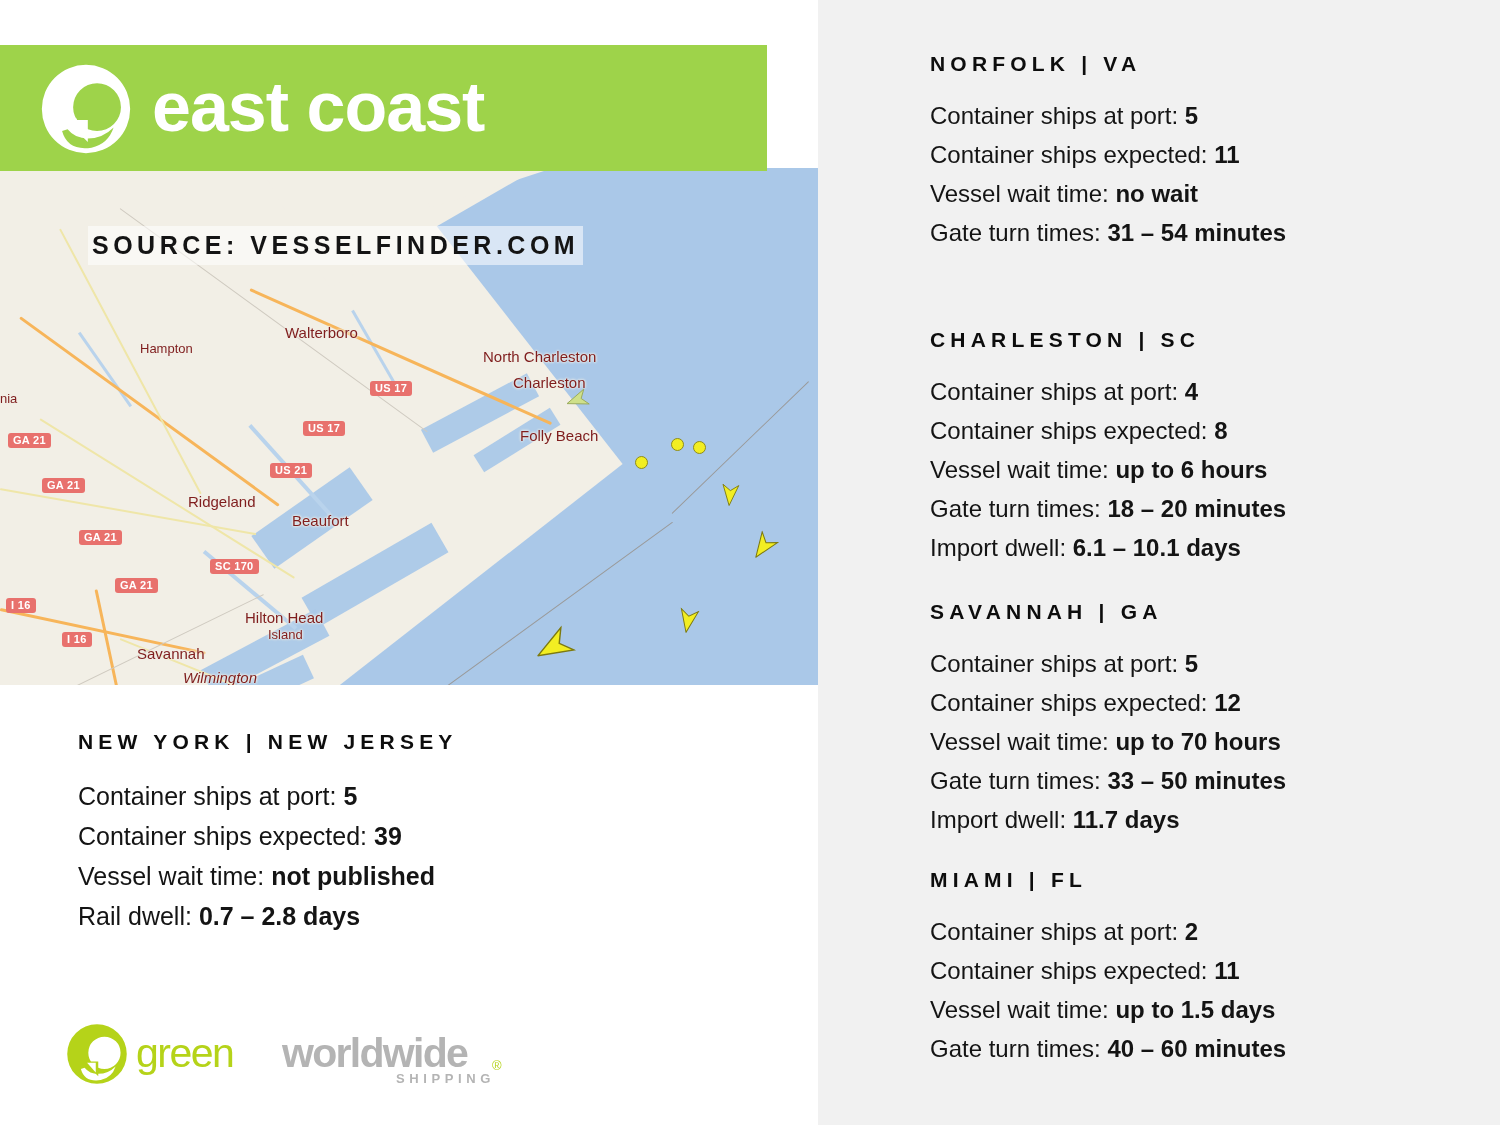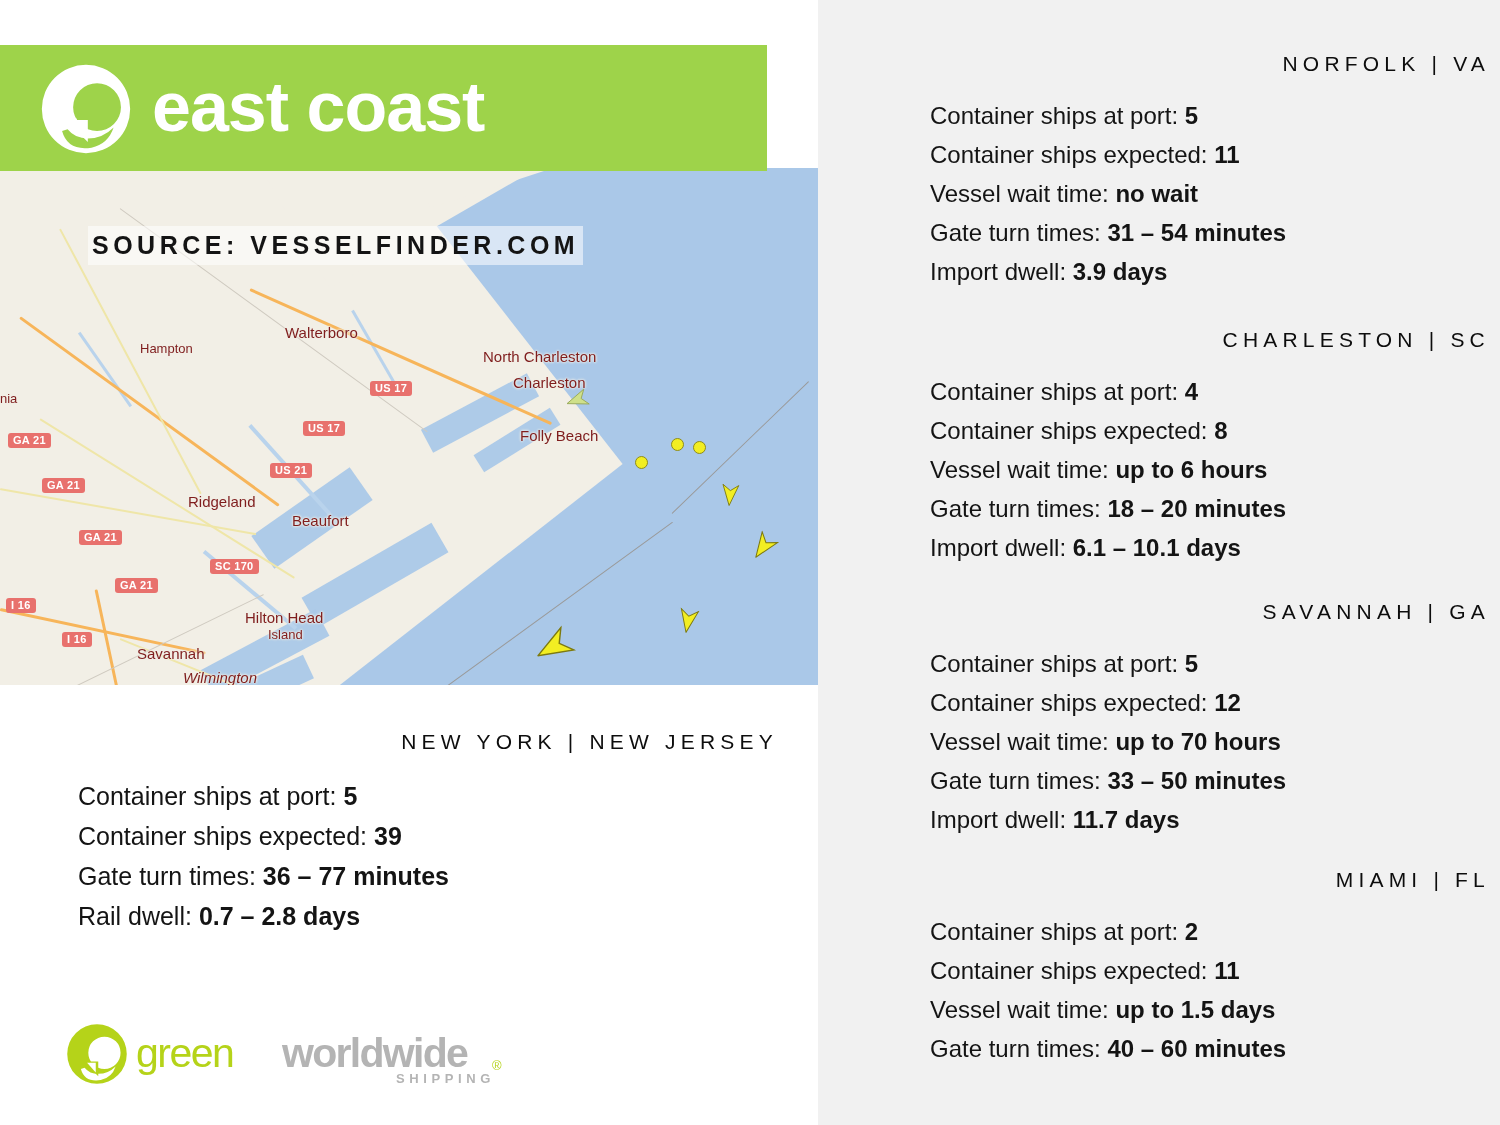--- a/index.html
+++ b/index.html
@@ -109,24 +109,23 @@
     letter-spacing:-1px;line-height:92px;
     white-space:nowrap;
   }
 
   
   #nynj-block{
     position:absolute;left:78px;top:730px;width:700px;
   }
   .port-heading{
     font-family:"Liberation Sans", sans-serif;
-    font-size:21px;font-weight:normal;color:#0d0d0d;
+    font-size:21px;font-weight:bold;color:#0d0d0d;
     letter-spacing:5.2px;white-space:nowrap;
     margin:0 0 22px 0;
-    text-align:right;
   }
   .port-line{
     font-family:"Liberation Sans", sans-serif;
     font-size:24px;color:#141414;
     line-height:40px;white-space:nowrap;
   }
   .port-line .val{font-weight:bold;}
   #nynj-block .port-line{font-size:25px;line-height:40px;}
 
   
@@ -269,21 +268,21 @@
       <path d="M28 62 L52 62 L52 86 Z" fill="#ffffff"></path>
     </svg>
     <div id="banner-title">east coast</div>
   </div>
 
   <div id="nynj-block">
     <div class="port-heading">NEW YORK | NEW JERSEY</div>
     <div id="nynj-lines">
         <div class="port-line"><span>Container ships at port: </span><span class="val">5</span></div>
         <div class="port-line"><span>Container ships expected: </span><span class="val">39</span></div>
-        <div class="port-line"><span>Gate turn times:  </span><span class="val">36 – 77 minutes</span></div>
+        <div class="port-line"><span>Vessel wait time:  </span><span class="val">not published</span></div>
         <div class="port-line"><span>Rail dwell:  </span><span class="val">0.7 – 2.8 days</span></div>
       </div>
   </div>
 
   <div id="footer-logo">
     <svg id="footer-logo-mark" viewBox="0 0 100 100">
       <path d="M50 2A48 48 0 1 0 50 98 48 48 0 1 0 50 2Z
                M62 22A26 26 0 1 1 62 74 26 26 0 1 1 62 22Z" fill="#b5d319" fill-rule="evenodd"></path>
       <path d="M24 74 Q30 96 56 92 Q74 88 80 70 Q68 82 52 82 Q38 82 30 72 Z" fill="#ffffff"></path>
       <path d="M28 62 L52 62 L52 86 Z" fill="#b5d319"></path>
@@ -298,21 +297,20 @@
 
 <div id="right-panel">
 
   <div class="port-block" id="port-norfolk">
     <div class="port-heading">NORFOLK | VA</div>
     <div id="norfolk-lines">
         <div class="port-line"><span>Container ships at port:  </span><span class="val">5</span></div>
         <div class="port-line"><span>Container ships expected: </span><span class="val">11</span></div>
         <div class="port-line"><span>Vessel wait time: </span><span class="val">no wait</span></div>
         <div class="port-line"><span>Gate turn times: </span><span class="val">31 – 54 minutes</span></div>
-        <div class="port-line"><span>Import dwell: </span><span class="val">3.9 days</span></div>
       </div>
   </div>
 
   <div class="port-block" id="port-charleston">
     <div class="port-heading">CHARLESTON | SC</div>
     <div id="charleston-lines">
         <div class="port-line"><span>Container ships at port: </span><span class="val">4</span></div>
         <div class="port-line"><span>Container ships expected: </span><span class="val">8</span></div>
         <div class="port-line"><span>Vessel wait time: </span><span class="val">up to 6 hours</span></div>
         <div class="port-line"><span>Gate turn times: </span><span class="val">18 – 20 minutes</span></div>

